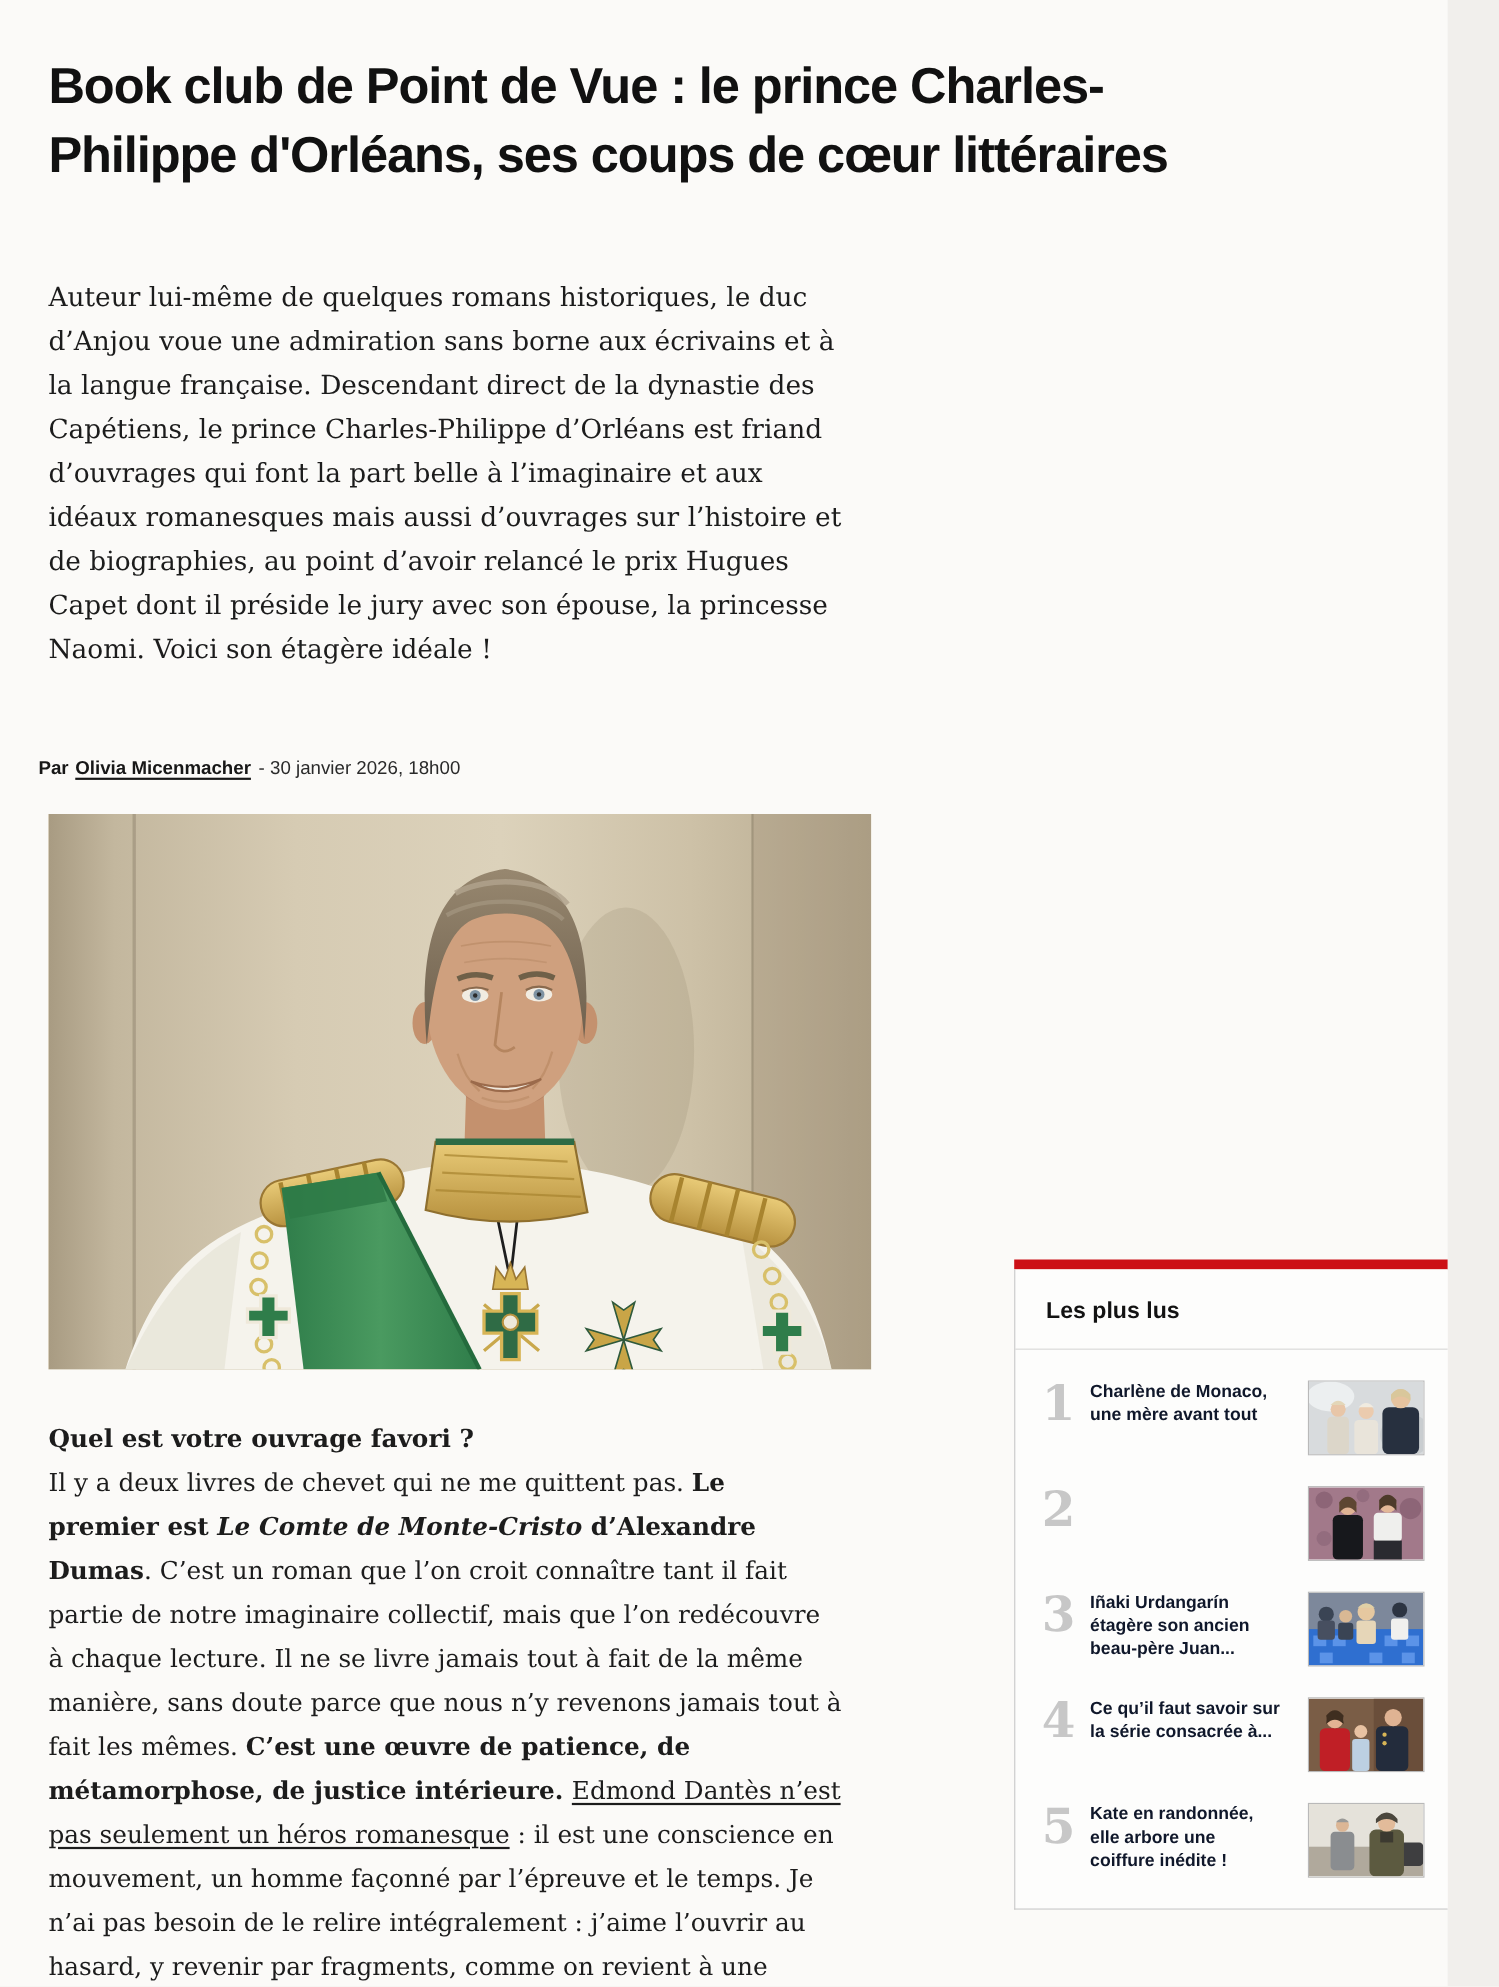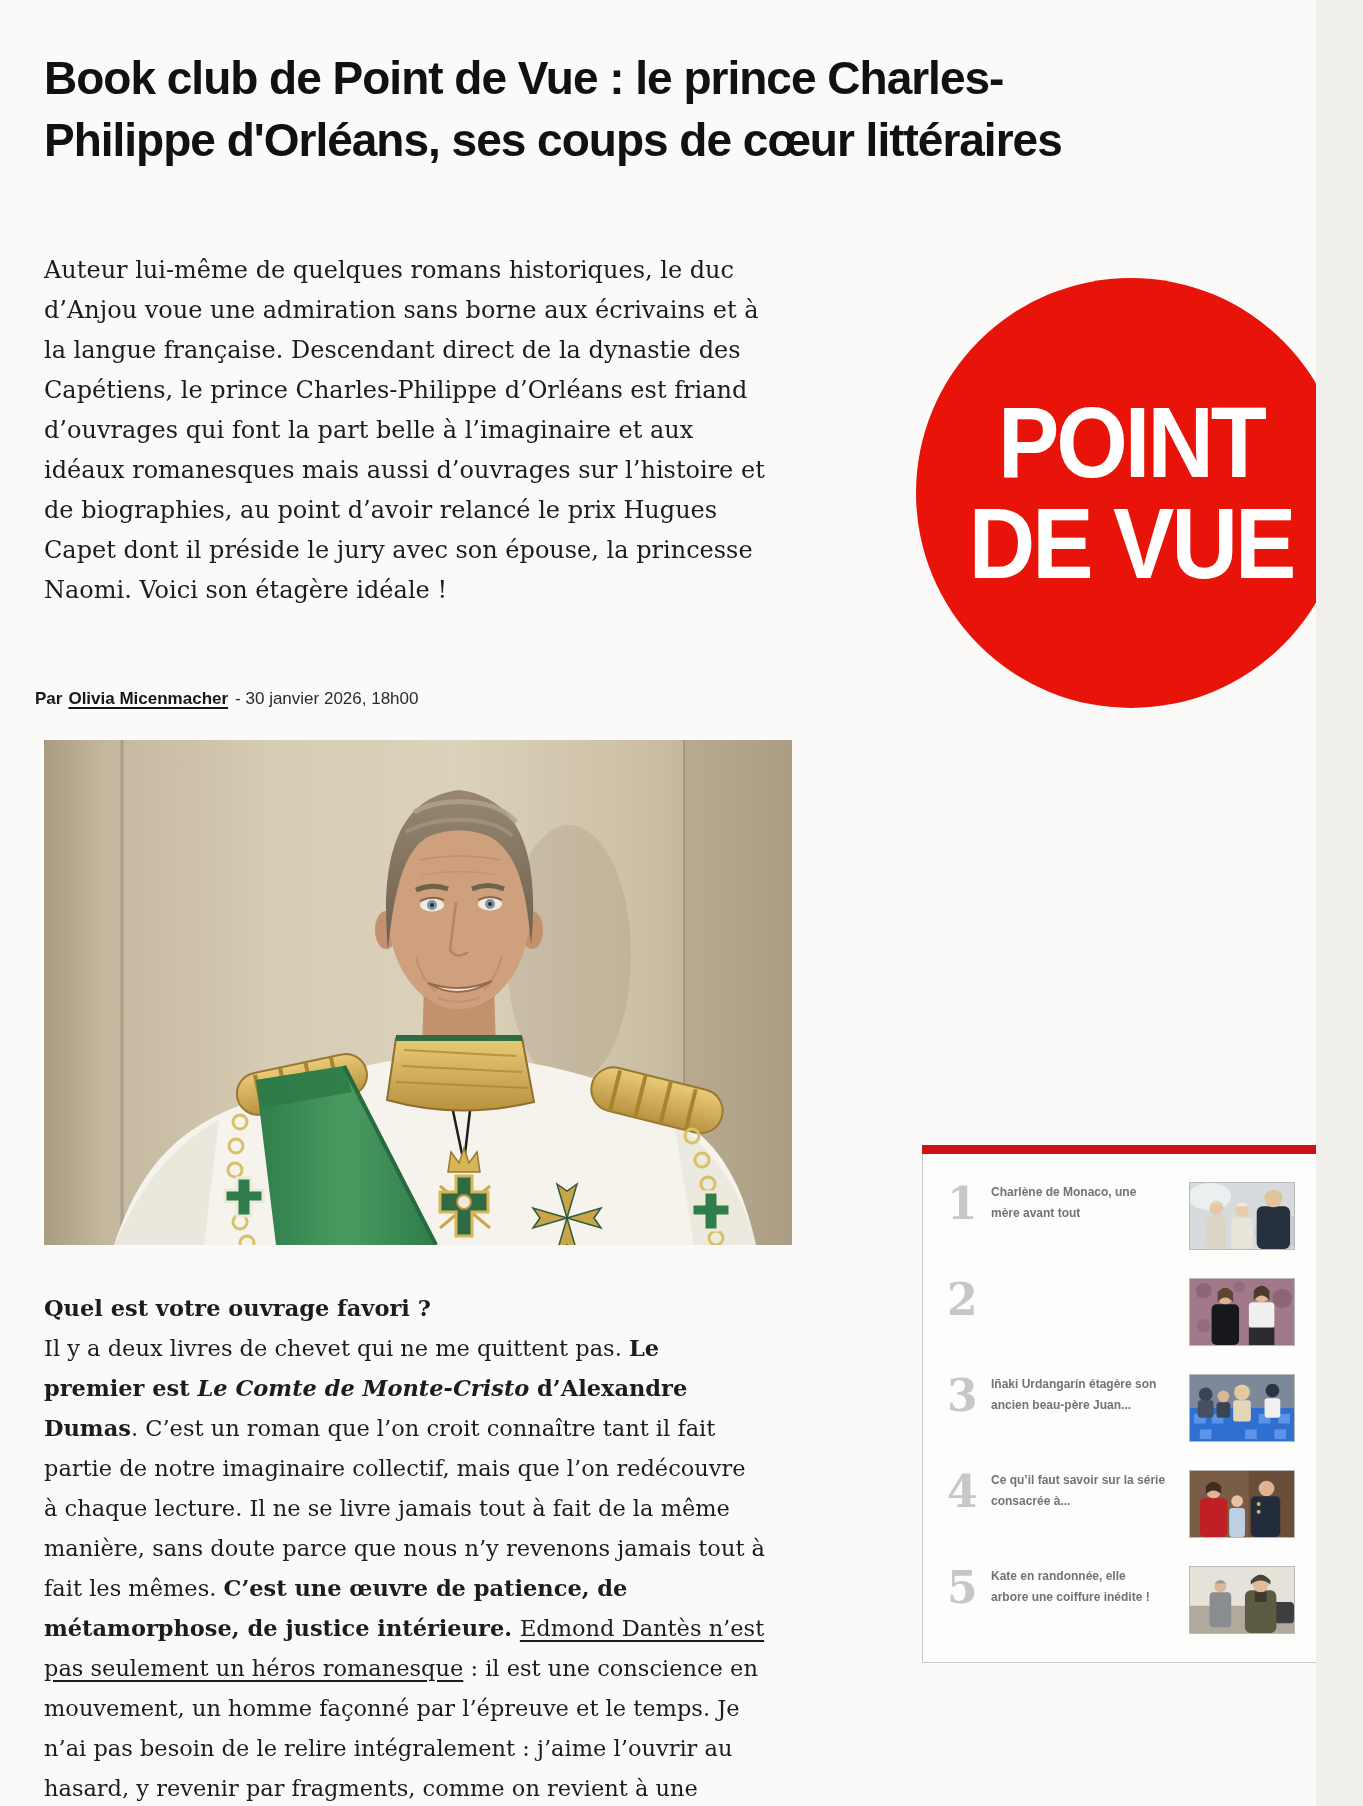--- a/index.html
+++ b/index.html
@@ -45,21 +45,21 @@
   
   .sidebar{position:absolute;left:922px;top:1145px;width:398px;}
   .sb-accent{height:9px;background:#cc1016;}
   .sb-box{border:1px solid #c8c8c8;border-top:none;background:#fdfdfc;box-sizing:border-box;}
   .sb-header{padding:26px 28px 22px 28px;border-bottom:1px solid #d6d6d6;
     font-size:21px;font-weight:bold;color:#121212;}
   .sb-item{display:flex;align-items:flex-start;padding:28px 24px 0 24px;cursor:pointer;}
   .sb-item:last-child{padding-bottom:28px;}
   .sb-rank{width:44px;flex:0 0 44px;font-family:"DejaVu Serif",serif;font-size:44px;
     line-height:44px;color:#c7c7c7;font-weight:bold;}
-  .sb-title{width:175px;flex:0 0 175px;font-size:12px;line-height:21px;font-weight:bold;color:#737373;}
+  .sb-title{width:175px;flex:0 0 175px;font-size:16px;line-height:21px;font-weight:bold;color:#0f172a;}
   .sb-thumb{margin-left:auto;width:106px;height:68px;border:1px solid #b9b9b9;box-sizing:border-box;overflow:hidden;}
   .sb-thumb svg{display:block;width:100%;height:100%;}
 </style>
 </head>
 <body>
 
 <div class="page">
 
   <h1 class="headline">Book club de Point de Vue : le prince Charles-Philippe d'Orléans, ses coups de cœur littéraires</h1>
 
@@ -182,35 +182,30 @@
 
       <g transform="translate(523 478)" fill="#c9a547" stroke="#2f5a3c" stroke-width="1.5">
         <path d="M0,0 L-10,-34 L0,-27 L10,-34 Z"></path>
         <path d="M0,0 L-10,34 L0,27 L10,34 Z"></path>
         <path d="M0,0 L-34,-10 L-27,0 L-34,10 Z"></path>
         <path d="M0,0 L34,-10 L27,0 L34,10 Z"></path>
       </g>
     </svg>
   </div>
 
-  <div class="logo">
-    <div class="logo-text">
-      <div>POINT</div>
-      <div>DE VUE</div>
-    </div>
-  </div>
 
   <div class="qa">
     <div class="question">Quel est votre ouvrage favori ?</div>
     <p class="answer"><span>Il y a deux livres de chevet qui ne me quittent pas. </span><span class="b">Le premier est </span><span class="bi">Le Comte de Monte-Cristo</span><span class="b"> d’Alexandre Dumas</span><span>. C’est un roman que l’on croit connaître tant il fait partie de notre imaginaire collectif, mais que l’on redécouvre à chaque lecture. Il ne se livre jamais tout à fait de la même manière, sans doute parce que nous n’y revenons jamais tout à fait les mêmes. </span><span class="b">C’est une œuvre de patience, de métamorphose, de justice intérieure. </span><span class="tlink">Edmond Dantès n’est pas seulement un héros romanesque</span><span> : il est une conscience en mouvement, un homme façonné par l’épreuve et le temps. Je n’ai pas besoin de le relire intégralement : j’aime l’ouvrir au hasard, y revenir par fragments, comme on revient à une source familière. Peut-être aussi parce que, d’une certaine manière, chacun écrit sa propre revanche sur le temps.</span></p>
   </div>
 
   <aside class="sidebar">
     <div class="sb-accent"></div>
     <div class="sb-box">
+      <div class="sb-header">Les plus lus</div>
 
       <div class="sb-item">
         <div class="sb-rank">1</div>
         <div class="sb-title">Charlène de Monaco, une mère avant tout</div>
         <div class="sb-thumb">
           <svg viewBox="0 0 106 68" preserveAspectRatio="none">
             <rect width="106" height="68" fill="#d8dbdd"></rect>
             <ellipse cx="20" cy="14" rx="22" ry="14" fill="#eceff0"></ellipse>
             <ellipse cx="90" cy="50" rx="24" ry="20" fill="#c9cdd0"></ellipse>
             <rect x="17" y="33" width="20" height="35" rx="4" fill="#dcd6c9"></rect>

